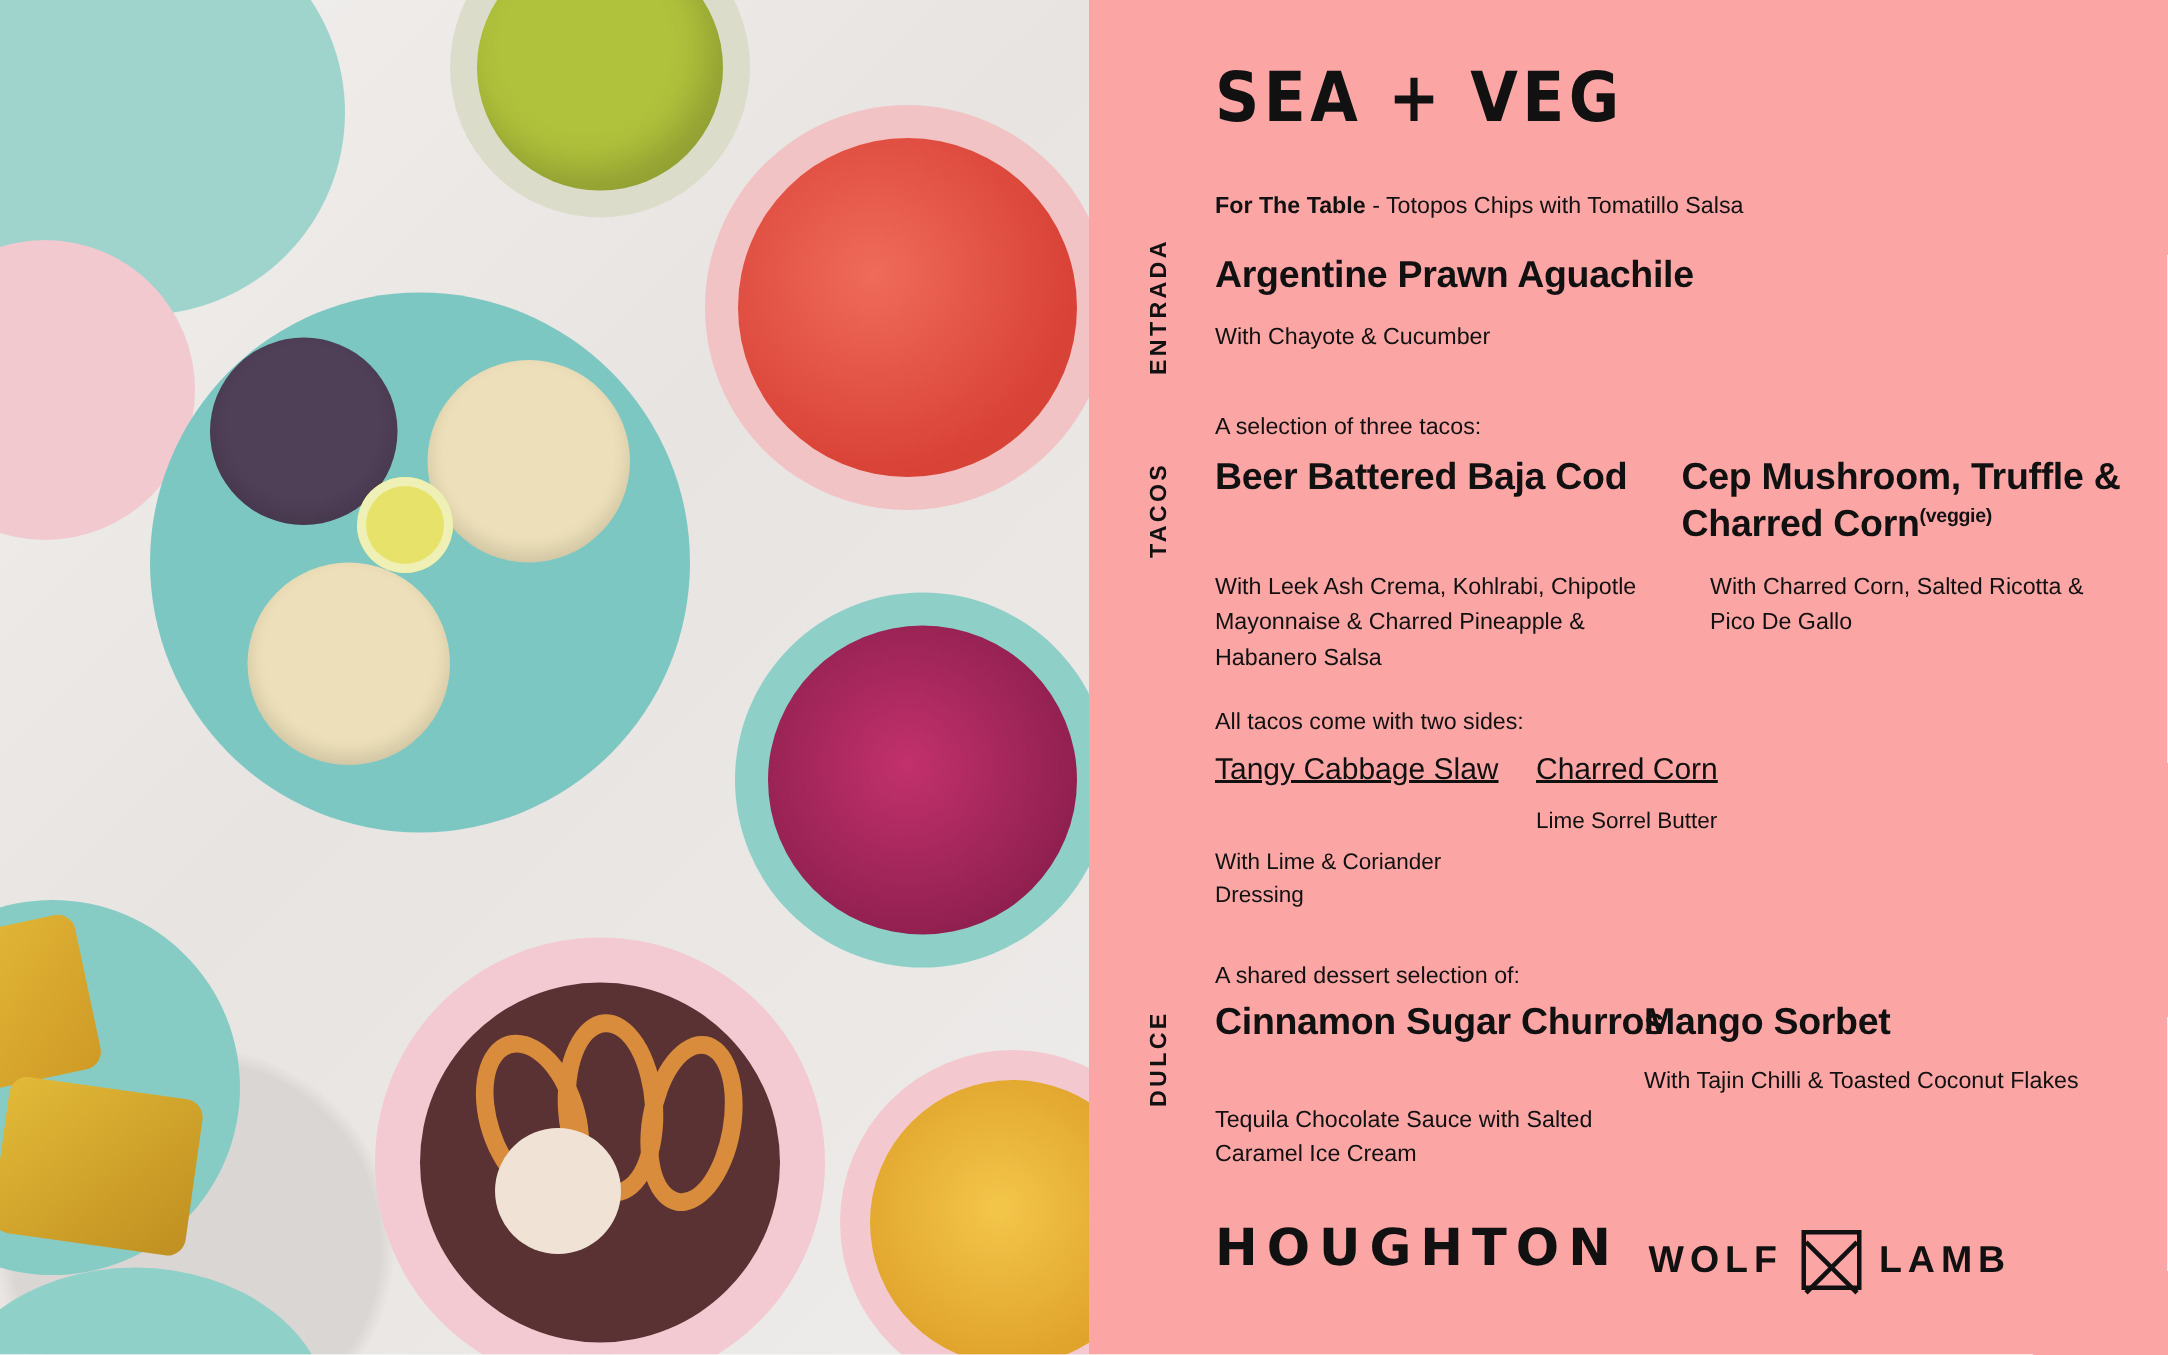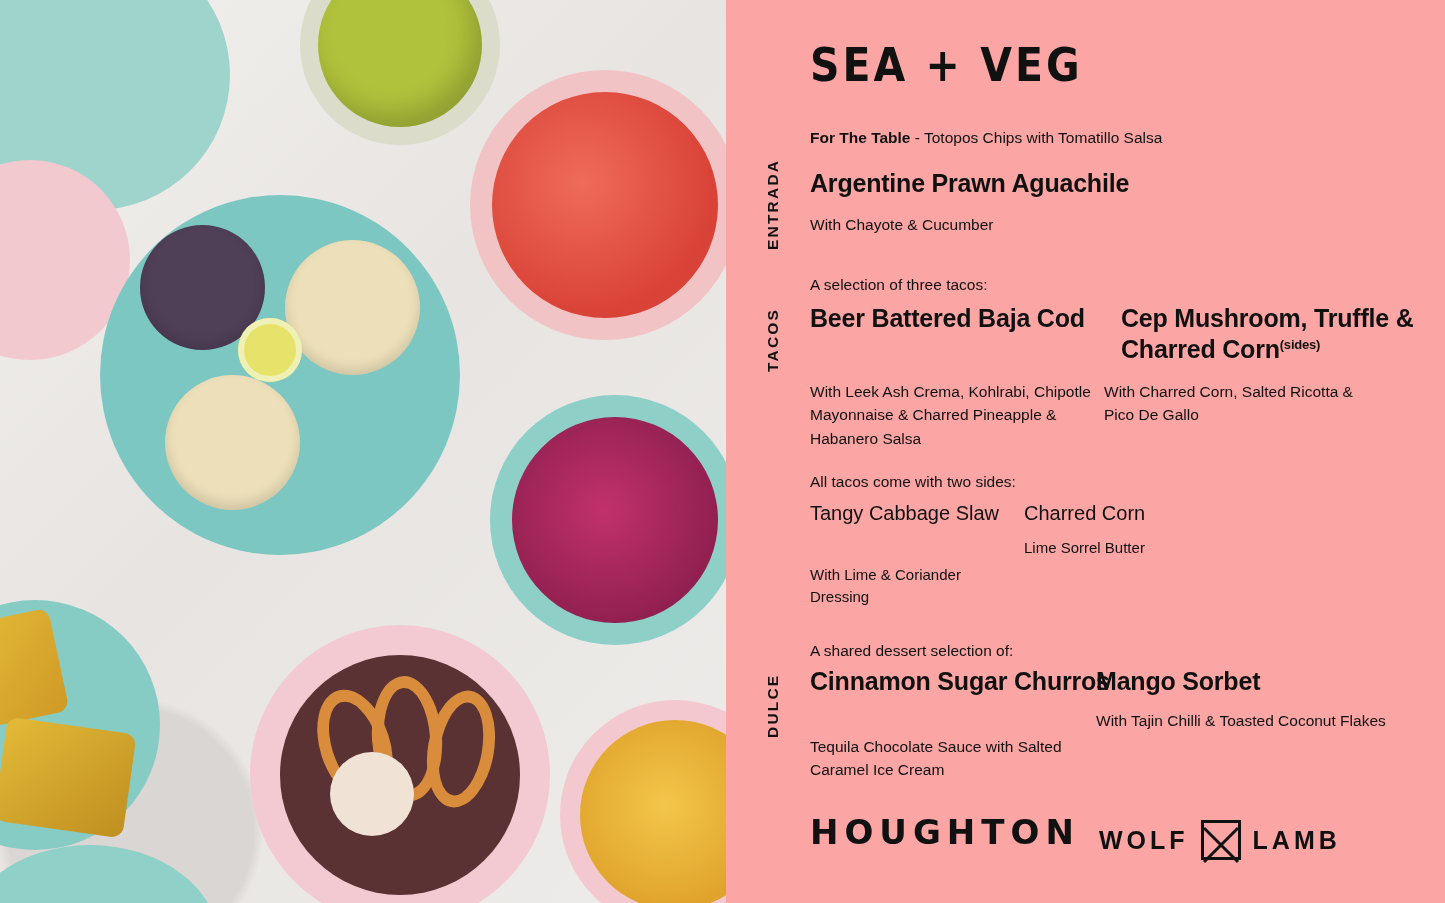--- a/index.html
+++ b/index.html
@@ -123,38 +123,39 @@
     font-size: 15.5px;
     line-height: 1.5;
     color: #111;
     margin-top: 7px;
   }
   .side-name {
     font-size: 20px;
     font-weight: 400;
     line-height: 1.3;
     color: #111;
+    text-decoration: underline;
   }
   .side-desc {
     font-size: 15px;
     line-height: 1.45;
     color: #111;
     margin-top: 6px;
   }
 
   
   .b-fortable { left: 84px; top: 128px; width: 520px; }
   .b-entrada-dish { left: 84px; top: 168px; width: 500px; }
   .b-entrada-desc { left: 84px; top: 206px; width: 500px; }
 
   .b-tacos-intro { left: 84px; top: 275px; width: 500px; }
   .b-taco1 { left: 84px; top: 303px; width: 300px; }
   .b-taco1-desc { left: 84px; top: 373px; width: 290px; }
   .b-taco2 { left: 395px; top: 303px; width: 310px; }
-  .b-taco2-desc { left: 378px; top: 373px; width: 270px; }
+  .b-taco2-desc { left: 414px; top: 373px; width: 270px; }
 
   .b-sides-intro { left: 84px; top: 472px; width: 500px; }
   .b-side1 { left: 84px; top: 500px; width: 200px; }
   .b-side1-desc { left: 84px; top: 558px; width: 200px; }
   .b-side2 { left: 298px; top: 500px; width: 250px; }
   .b-side2-desc { left: 298px; top: 531px; width: 250px; }
 
   .b-dulce-intro { left: 84px; top: 641px; width: 500px; }
   .b-dessert1 { left: 84px; top: 666px; width: 300px; }
   .b-dessert1-desc { left: 84px; top: 728px; width: 300px; }
@@ -254,21 +255,21 @@
       <span>- Totopos Chips with Tomatillo Salsa</span>
     </div>
     <div class="block dish b-entrada-dish">Argentine Prawn Aguachile</div>
     <div class="block desc b-entrada-desc">With Chayote &amp; Cucumber</div>
 
     <div class="block intro b-tacos-intro">A selection of three tacos:</div>
 
     <div class="block dish b-taco1">Beer Battered Baja Cod</div>
     <div class="block desc b-taco1-desc">With Leek Ash Crema, Kohlrabi, Chipotle Mayonnaise &amp; Charred Pineapple &amp; Habanero Salsa</div>
 
-    <div class="block dish b-taco2"><span>Cep Mushroom, Truffle &amp; Charred Corn</span><sup>(sides)</sup></div>
+    <div class="block dish b-taco2"><span>Cep Mushroom, Truffle &amp; Charred Corn</span><sup>(veggie)</sup></div>
     <div class="block desc b-taco2-desc">With Charred Corn, Salted Ricotta &amp; Pico De Gallo</div>
 
     <div class="block intro b-sides-intro">All tacos come with two sides:</div>
     <div class="block side-name b-side1">Tangy Cabbage Slaw</div>
     <div class="block side-desc b-side1-desc">With Lime &amp; Coriander Dressing</div>
     <div class="block side-name b-side2">Charred Corn</div>
     <div class="block side-desc b-side2-desc">Lime Sorrel Butter</div>
 
     <div class="block intro b-dulce-intro">A shared dessert selection of:</div>
     <div class="block dish b-dessert1">Cinnamon Sugar Churros</div>

